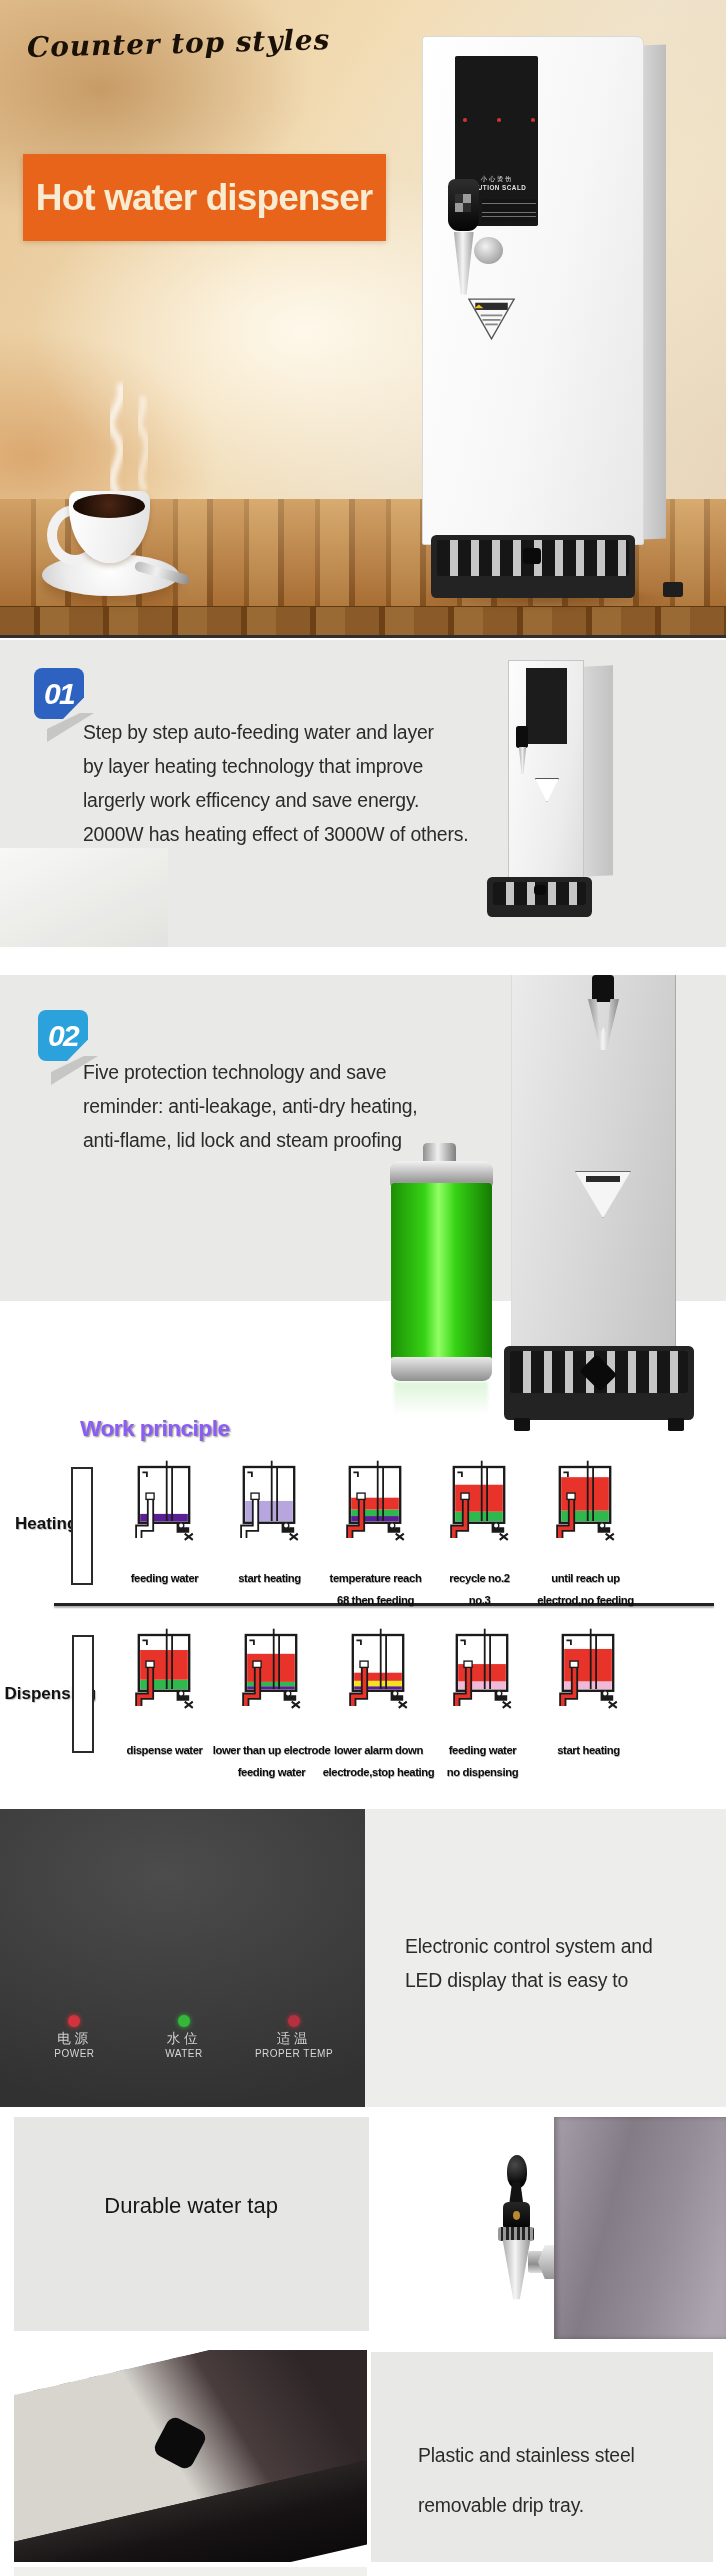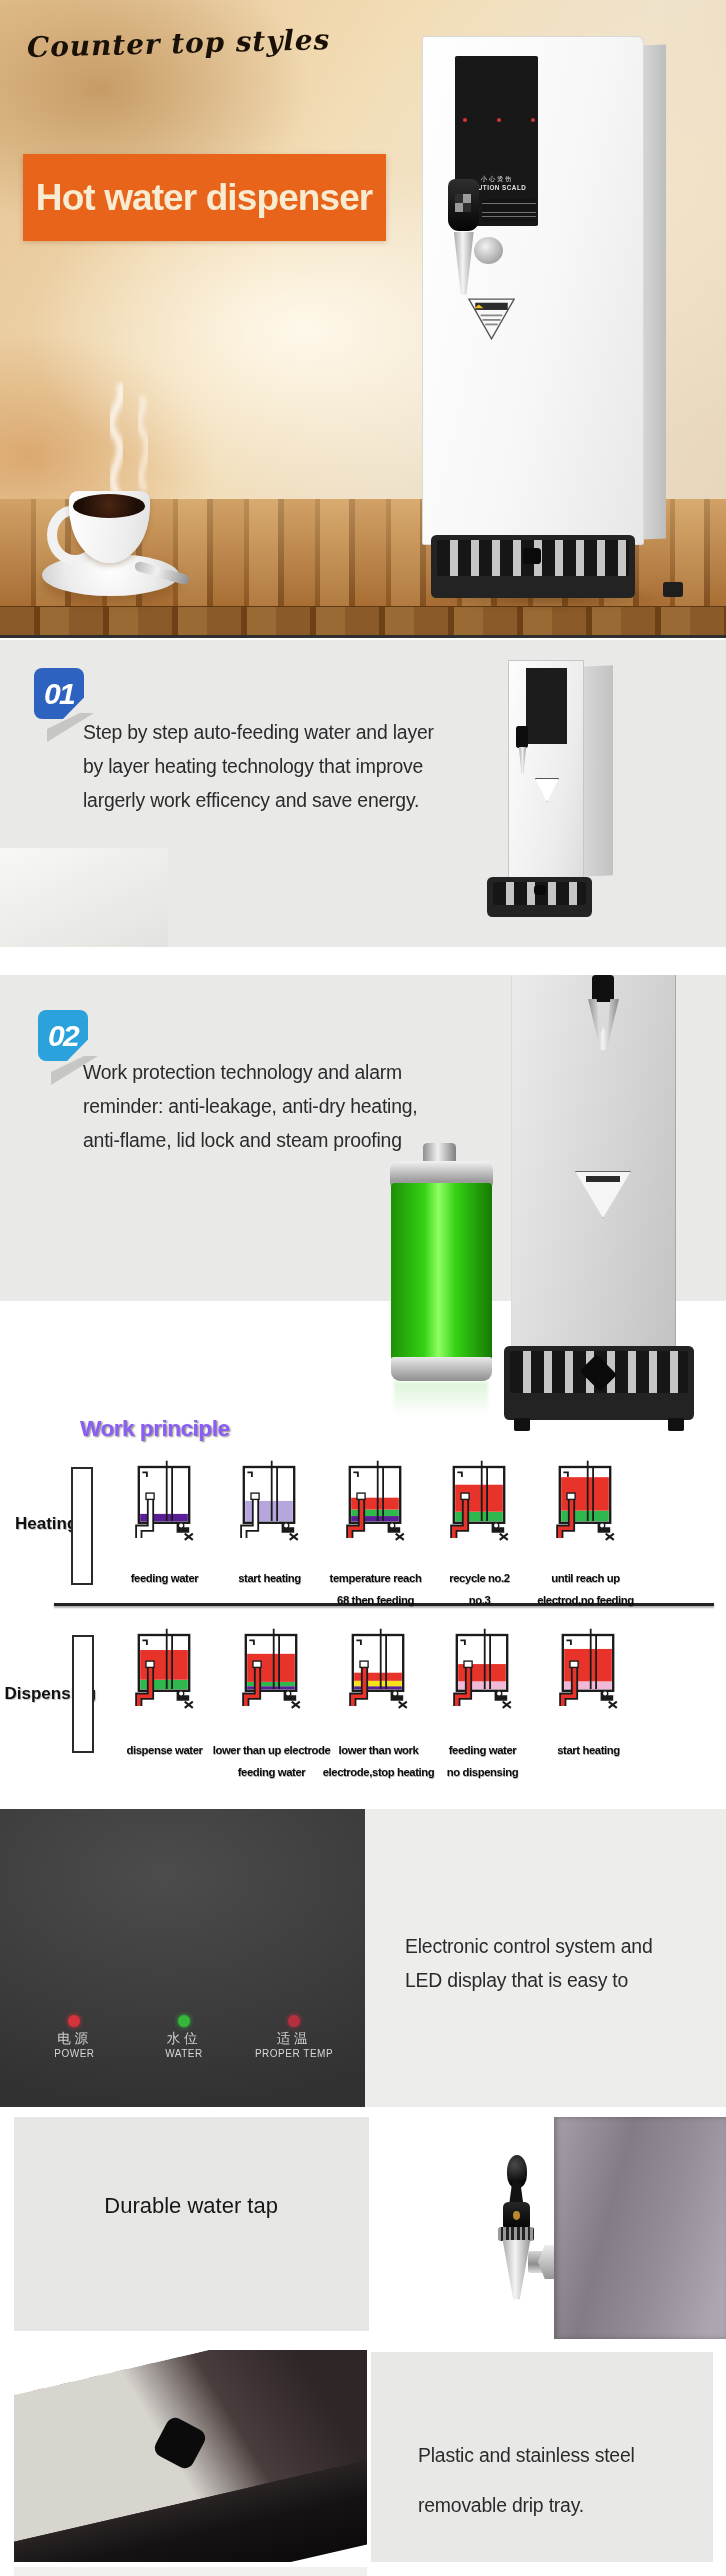--- a/index.html
+++ b/index.html
@@ -253,20 +253,21 @@
     <div class="abs gray-sec" style="left:0;top:640px;width:726px;height:307px"></div>
     <div class="abs ceiling"></div>
     <div class="abs badge-shadow" style="left:47px;top:713px"></div>
     <div class="abs badge badge-0" style="left: 34px; top: 668px; background: rgb(46, 98, 192);">
       <span>01</span>
     </div>
     <div class="abs" style="left:83px;top:715px">
       <div class="tline">Step by step auto-feeding water and layer</div>
       <div class="tline">by layer heating technology that improve</div>
       <div class="tline">largerly work efficency and save energy.</div>
+      <div class="tline">2000W has heating effect of 3000W of others.</div>
     </div>
 
     <div>
       <div class="abs m2-side"></div>
       <div class="abs m2-body"></div>
       <div class="abs m2-panel"></div>
       <div class="abs m2-tap"></div>
       <div class="abs m2-cone"></div>
       <div class="abs m2-warn"></div>
       <div class="abs tray m2-tray">
@@ -276,21 +277,21 @@
     </div>
   </div>
 
   <div>
     <div class="abs gray-sec" style="left:0;top:975px;width:726px;height:326px"></div>
     <div class="abs badge-shadow" style="left:51px;top:1056px"></div>
     <div class="abs badge badge-1" style="left: 38px; top: 1010px; background: rgb(43, 162, 220);">
       <span>02</span>
     </div>
     <div class="abs" style="left:83px;top:1055px">
-      <div class="tline">Work protection technology and alarm</div>
+      <div class="tline">Five protection technology and save</div>
       <div class="tline">reminder: anti-leakage, anti-dry heating,</div>
       <div class="tline">anti-flame, lid lock and steam proofing</div>
     </div>
 
     <div>
       <div class="abs m3-body"></div>
       <div class="abs m3-tap-top"></div>
       <div class="abs m3-tap-fork"></div>
       <div class="abs m3-warn"></div>
       <div class="abs m3-warnbar"></div>
@@ -466,21 +467,21 @@
             <line x1="49" y1="10" x2="49" y2="70" stroke="#1a1a1a" stroke-width="2"></line>
             <polyline points="16,16 21,16 21,21" fill="none" stroke="#1a1a1a" stroke-width="2"></polyline>
             <path d="M25,45 L25,78 L12,78 L12,89" fill="none" stroke="#1a1a1a" stroke-width="8"></path>
             <path d="M25,45 L25,78 L12,78 L12,89" fill="none" stroke="#e8332a" stroke-width="4"></path>
             <rect x="20" y="39" width="9" height="7" fill="#fff" stroke="#1a1a1a" stroke-width="1.5"></rect>
             <path d="M57,72 L57,80 L68,80" fill="none" stroke="#1a1a1a" stroke-width="6"></path>
             <circle cx="59" cy="75" r="3" fill="#fff" stroke="#1a1a1a" stroke-width="1.5"></circle>
             <path d="M63,84 l9,7 m0,-7 l-9,7" stroke="#1a1a1a" stroke-width="2.2" fill="none"></path>
           </svg>
           <div class="tcap" style="top: 113px;">
-            <div>lower than work</div>
+            <div>lower alarm down</div>
             <div>electrode,stop heating</div>
           </div>
         </div>
         <div class="tank" style="left: 446px; top: 1626px;">
           <svg width="72" height="90" viewBox="0 0 80 100">
             <rect x="13.5" y="61.5" width="53" height="9" fill="#f0b9d8"></rect>
             <rect x="13.5" y="42.3" width="53" height="19.2" fill="#e8332a"></rect>
             <rect x="12" y="10" width="56" height="62" fill="none" stroke="#1a1a1a" stroke-width="2.6"></rect>
             <line x1="43" y1="3" x2="43" y2="70" stroke="#1a1a1a" stroke-width="2"></line>
             <line x1="49" y1="10" x2="49" y2="70" stroke="#1a1a1a" stroke-width="2"></line>

